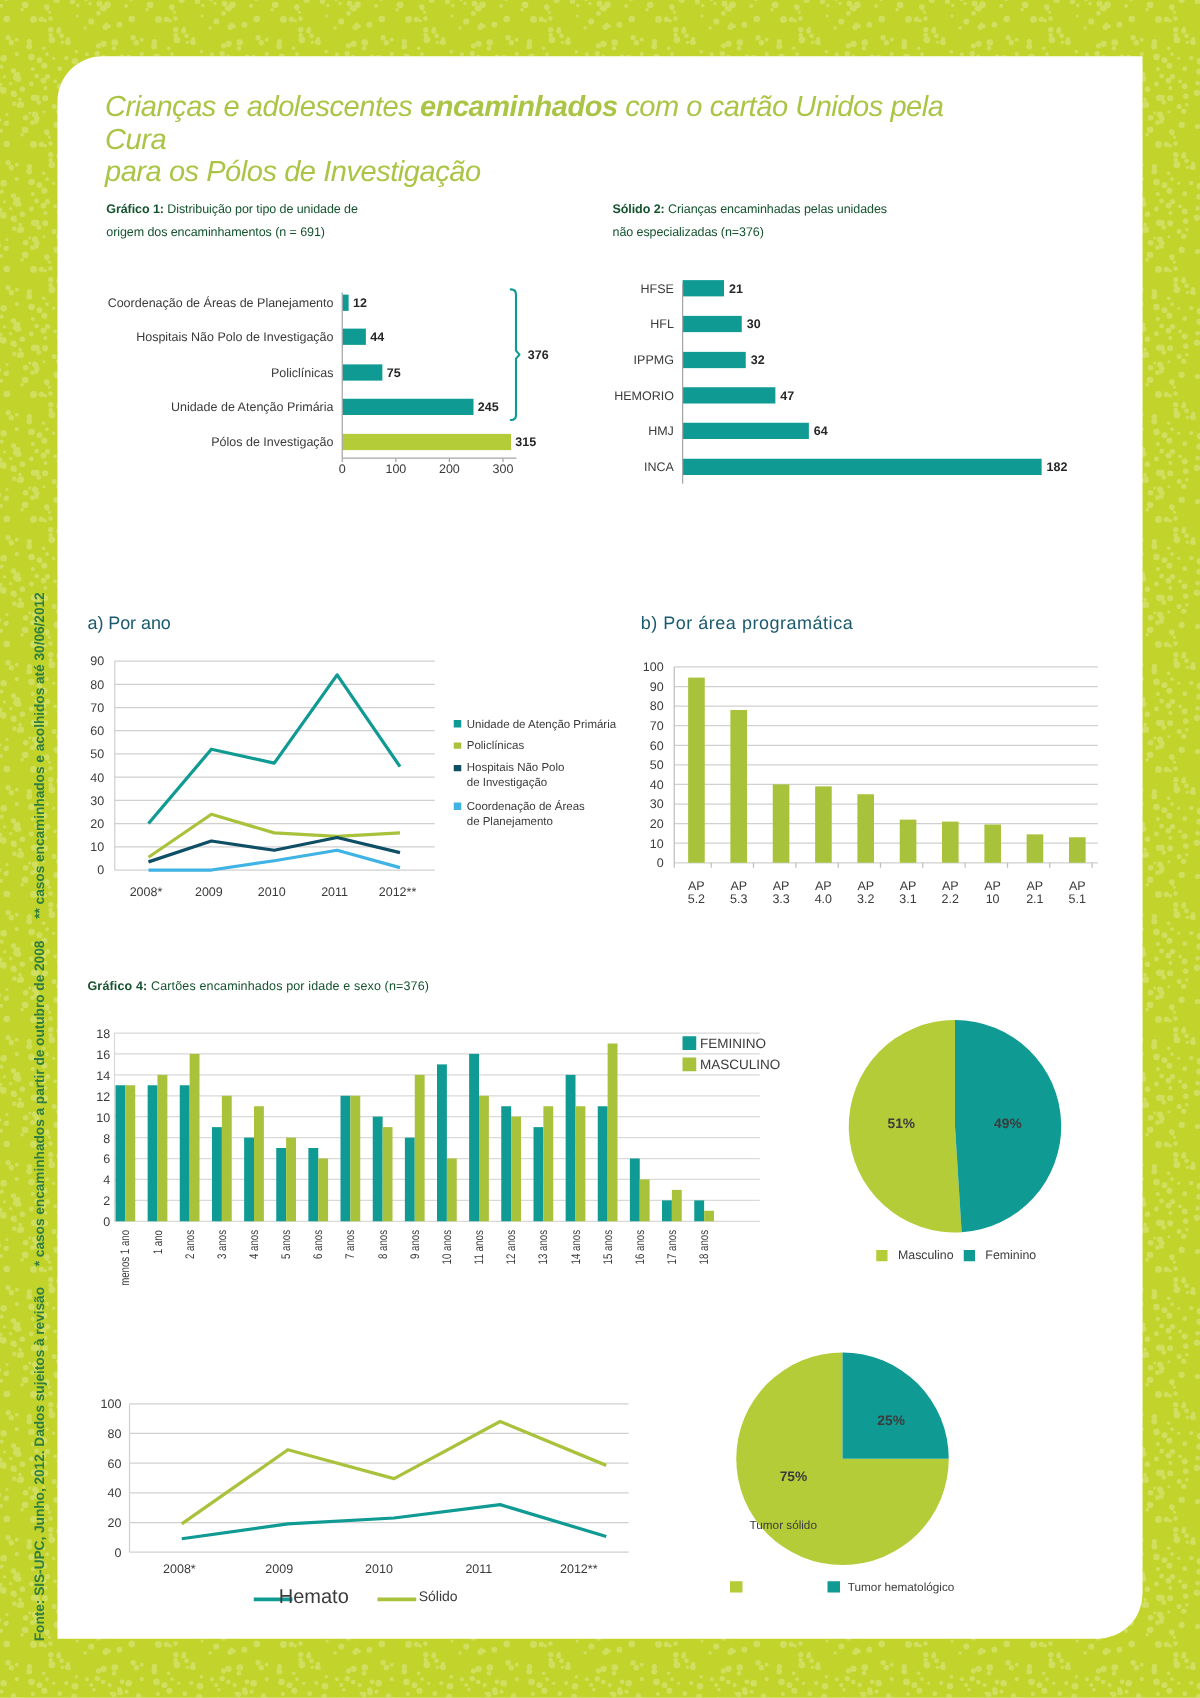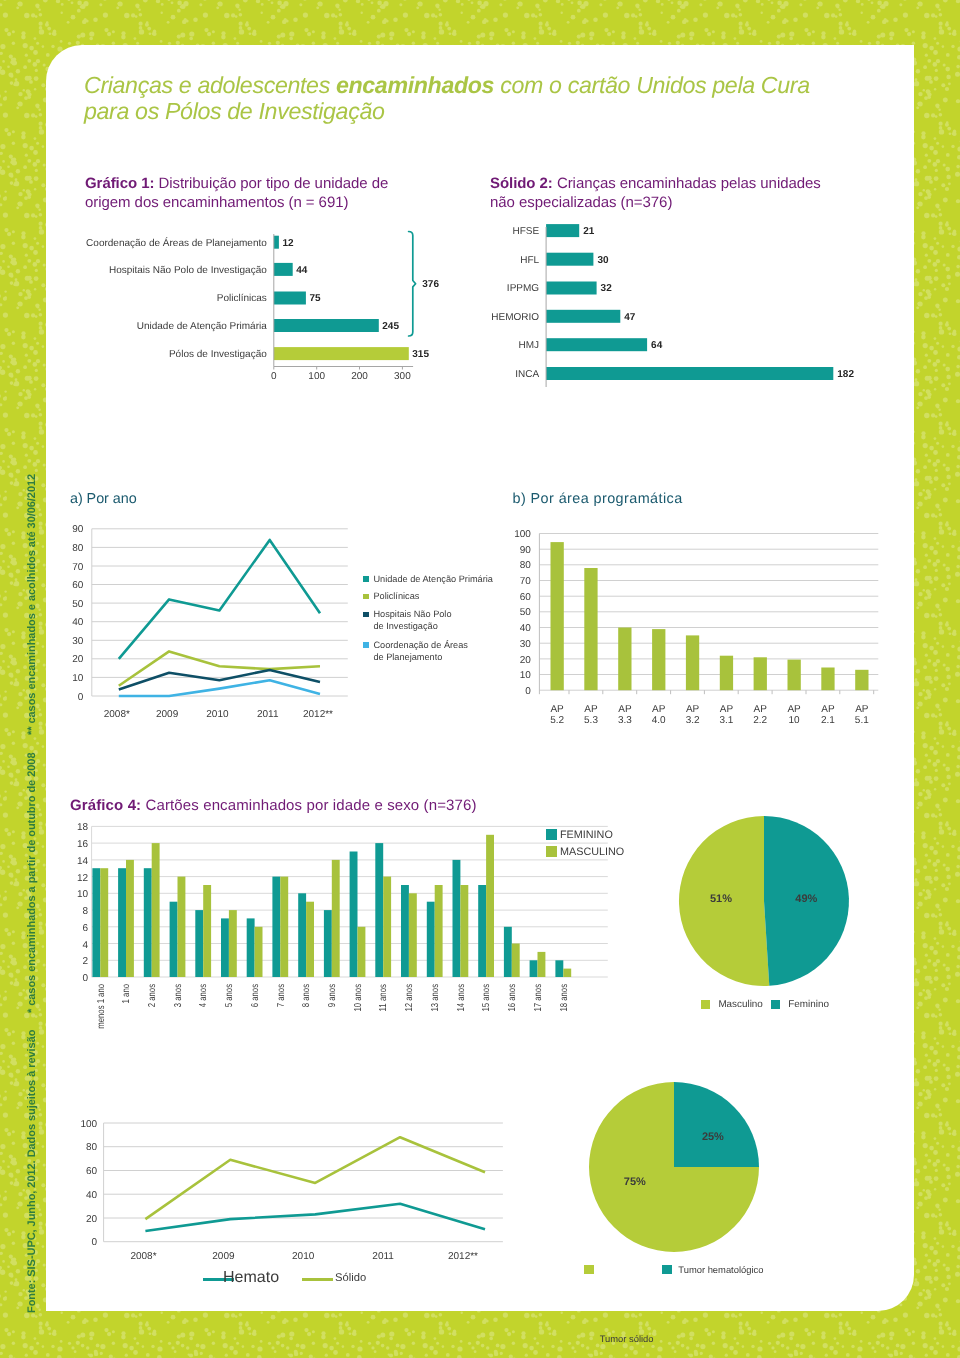--- a/index.html
+++ b/index.html
@@ -6,25 +6,25 @@
 html,body{margin:0;padding:0;}
 body{width:960px;height:1358px;position:relative;overflow:hidden;
      font-family:"Liberation Sans",sans-serif;background:#c2d42c;
      -webkit-font-smoothing:antialiased;text-rendering:geometricPrecision;}
 #dotbg{position:absolute;left:0;top:0;width:960px;height:1358px;z-index:0;}
 #card{position:absolute;left:46px;top:45px;width:868px;height:1266px;background:#fff;
       border-top-left-radius:36px;border-bottom-right-radius:36px;z-index:1;}
 #side{position:absolute;left:0;top:0;width:46px;height:1358px;z-index:3;}
 .vtxt{position:absolute;transform-origin:0 0;white-space:nowrap;
       font-size:11px;color:#2f7d3f;font-weight:bold;letter-spacing:-0.05px;}
-.layer{position:absolute;left:0;top:0;width:776px;height:1358px;z-index:2;padding-left:45px;}
+.layer{position:absolute;left:0;top:0;width:776px;height:1358px;z-index:2;}
 .title{position:absolute;left:84px;top:72px;margin:0;font-style:italic;
    font-weight:normal;font-size:23.2px;line-height:26.2px;color:#aac545;letter-spacing:-.35px;}
 .title b{font-weight:bold;}
-.ghead{position:absolute;font-size:15px;line-height:18.5px;color:#701a75;letter-spacing:-0.06px;margin-top:16px;}
+.ghead{position:absolute;font-size:10px;line-height:18.5px;color:#14532d;letter-spacing:-0.06px;}
 .ghead b{font-weight:bold;}
 .sub{position:absolute;font-size:14.4px;color:#1b5a6e;letter-spacing:-0.06px;}
 svg{display:block;overflow:visible;shape-rendering:geometricPrecision;}
 * { -webkit-font-smoothing: antialiased; }
 
 .ax{font-size:10px;fill:#3b3b3b;font-family:"Liberation Sans",sans-serif;}
 .vlab{font-size:10px;fill:#262626;font-weight:bold;font-family:"Liberation Sans",sans-serif;}
 .pct{font-size:11px;fill:#3b3b3b;font-weight:bold;font-family:"Liberation Sans",sans-serif;}
 .lgrow{position:absolute;font-size:9.2px;color:#3b3b3b;line-height:12px;white-space:nowrap;}
 .sw{position:absolute;width:6px;height:6px;}
@@ -509,21 +509,21 @@
     <div class="lgrow" style="left:335px;top:1272px;font-size:11.2px">Sólido</div>
     <div style="position:absolute;left:589px;top:1082px">
       <svg width="170" height="170" viewBox="0 0 170 170">
         <path d="M 85 85 L 85.00 0.00 A 85 85 0 1 0 170.00 85.00 Z" fill="#b5cc39"></path>
         <path d="M 85 85 L 170.00 85.00 A 85 85 0 0 0 85.00 0.00 Z" fill="#0f9a93"></path>
         <text class="pct" x="45.8" y="103" text-anchor="middle">75%</text>
         <text class="pct" x="123.9" y="58.4" text-anchor="middle">25%</text>
       </svg>
     </div>
     <div class="sw" style="left:584.4px;top:1264.8px;width:9.7px;height:9.7px;background:#b5cc39"></div>
-    <div class="lgrow" style="left:599.7px;top:1333px;font-size:9.4px">Tumor sólido</div>
+    <div class="lgrow" style="left:599.7px;top:1214px;font-size:9.4px">Tumor sólido</div>
     <div class="sw" style="left:662.3px;top:1264.8px;width:9.7px;height:9.7px;background:#0f9a93"></div>
     <div class="lgrow" style="left:678.3px;top:1263.6px;font-size:9.4px">Tumor hematológico</div>
   </div>
 <div id="side">
     <div class="vtxt" style="transform:rotate(-90deg);left:26.3px;top:1313px">Fonte: SIS-UPC, Junho, 2012. Dados sujeitos à revisão</div>
     <div class="vtxt" style="transform:rotate(-90deg);left:26.3px;top:1013px">* casos encaminhados a partir de outubro de 2008</div>
     <div class="vtxt" style="transform:rotate(-90deg);left:26.3px;top:735px">** casos encaminhados e acolhidos até 30/06/2012</div>
   </div>
 
 </body></html>

